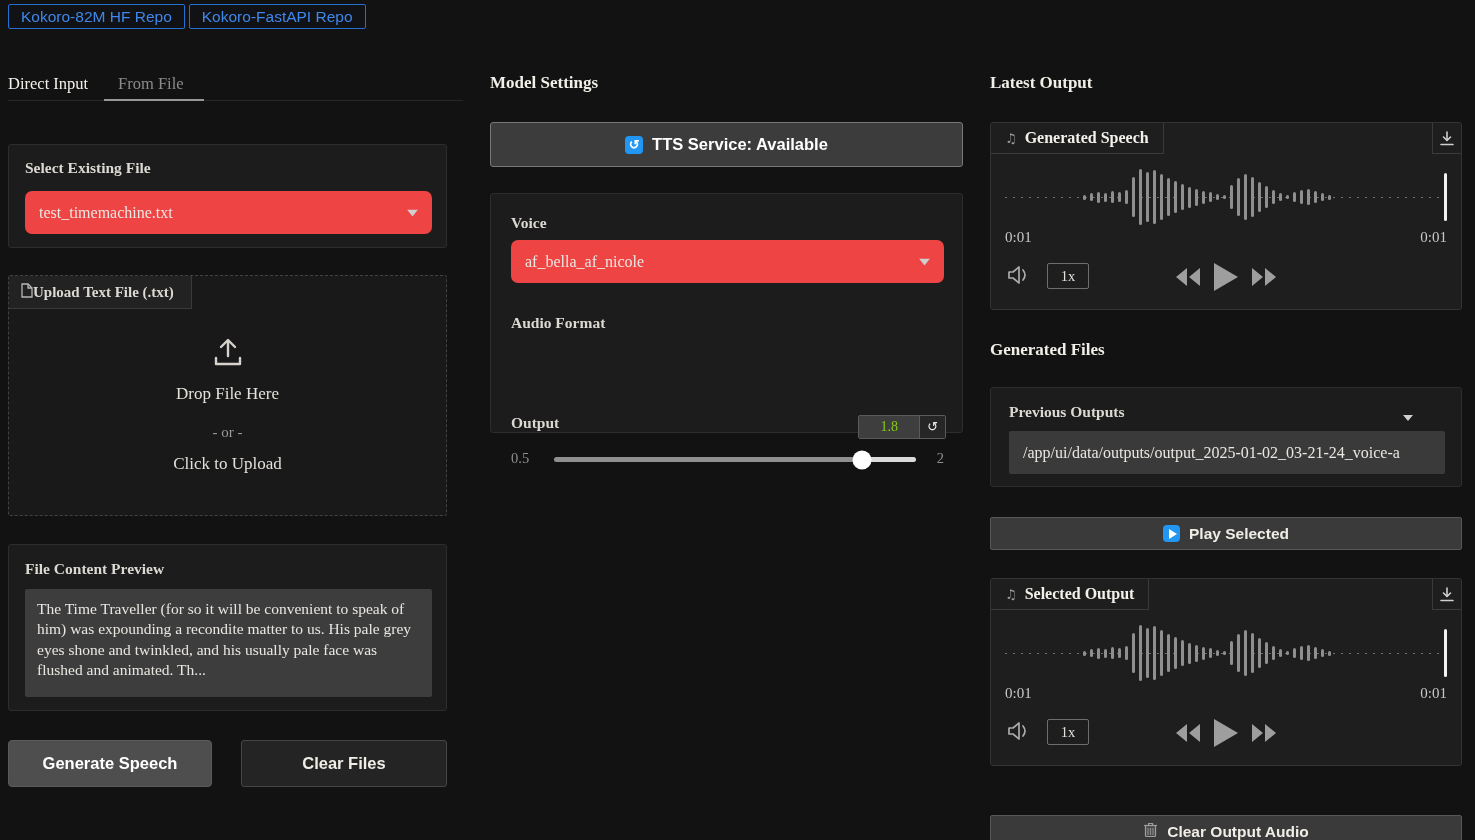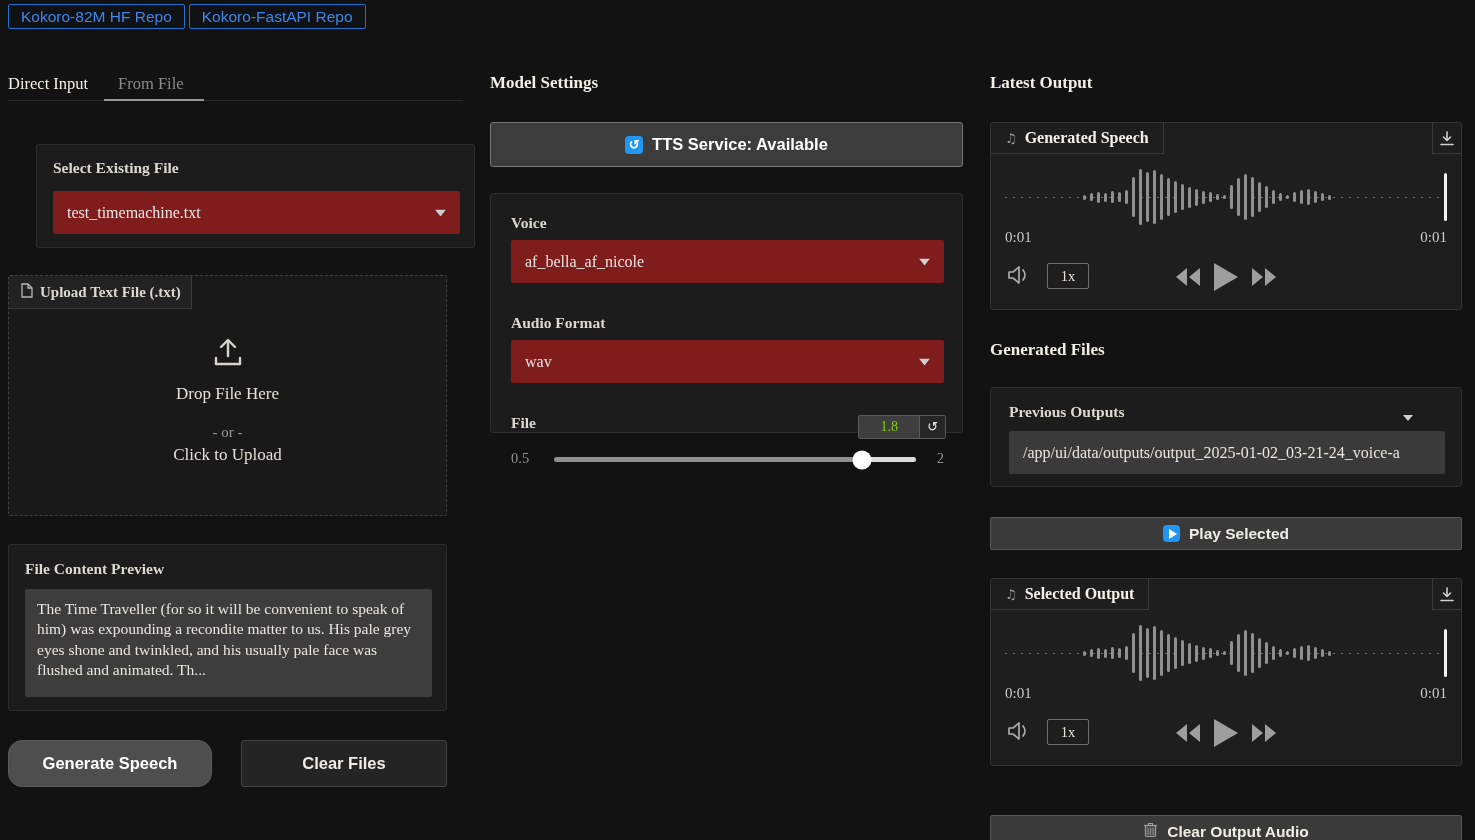--- a/index.html
+++ b/index.html
@@ -4,65 +4,65 @@
 <style>
   * { margin:0; padding:0; box-sizing:border-box; }
   html,body { width:1475px; height:840px; background:#121212; overflow:hidden;
               font-family:"Liberation Serif","DejaVu Serif",serif; color:#e9e6e1; }
   .col { position:absolute; top:0; height:840px; }
 
   
   .heading { font-size:17px; font-weight:700; color:#f2efe9; }
   .lbl { font-size:15.5px; font-weight:700; color:#dcd9d3; }
   .panel { background:#1c1c1c; border:1px solid #2d2d2d; border-radius:3px; position:absolute; }
-  .field { background:#7f1d1d; border-radius:2px; height:43px; line-height:43px;
+  .field { background:#ef4444; border-radius:7px; height:43px; line-height:43px;
            padding:0 14px; font-size:16px; color:#eae7e2; position:absolute; cursor:pointer; }
   .caret { position:absolute; right:14px; top:50%; transform:translateY(-50%); }
   .caret svg { display:block; }
 
   
   .repo-row { position:absolute; left:8px; top:4px; display:flex; gap:4px; }
   .repo-btn { border:1px solid #2470cf; color:#3f87ea; background:rgba(15,20,30,.25);
               font-size:15.5px; padding:2px 12px; height:25px; line-height:19px;
               border-radius:2px; cursor:pointer; }
 
   
   .tabbar { position:absolute; left:8px; top:68px; width:455px; height:33px;
             border-bottom:1px solid #272727; }
   .tab { position:absolute; top:6px; font-size:16.5px; cursor:pointer; }
   .tab.t1 { left:0; color:#f4f1eb; }
   .tab.t2 { left:110px; color:#8b8b8b; }
   .tab-underline { position:absolute; left:96px; top:31px; width:100px; height:2px; background:#979797; }
 
   
   .left-col { left:8px; width:440px; }
-  .p-select { left:0; top:144px; width:439px; height:104px;margin-left:28px; }
+  .p-select { left:0; top:144px; width:439px; height:104px; }
   .p-select .lbl { position:absolute; left:16px; top:14px; }
   .p-select .field { left:16px; top:46px; width:407px; }
 
   .upload { position:absolute; left:0; top:275px; width:439px; height:241px;
             border:1px dashed #424242; background:#191919; border-radius:2px; cursor:pointer; }
   .upload-badge { position:absolute; left:0; top:0; width:183px; height:33px; background:#222222;
                   border-right:1px solid #3a3a3a; border-bottom:1px solid #3a3a3a;
-                  display:flex; align-items:center; gap:7px; padding-left:12px; }
+                  display:flex; align-items:center; padding-left:12px; }
   .upload-badge .lbl { font-size:15px; }
   .upload-center { position:absolute; left:0; top:60px; width:100%; text-align:center; }
   .drop-line { font-size:17px; color:#e4e1db; margin-top:12px; }
   .or-line { font-size:15px; color:#9a9a9a; margin-top:20px; }
-  .click-line { font-size:17px; color:#e4e1db; margin-top:4px; }
+  .click-line { font-size:17px; color:#e4e1db; margin-top:13px; }
 
   .p-preview { left:0; top:544px; width:439px; height:167px; }
   .p-preview .lbl { position:absolute; left:16px; top:15px; }
   .preview-box { position:absolute; left:16px; top:44px; width:407px; height:108px;
                  background:#3d3d3d; border-radius:2px; padding:10px 12px;
                  font-size:15.5px; line-height:1.32; color:#eae7e2; overflow:hidden; }
 
   .btn-row { position:absolute; left:0; top:740px; width:439px; height:47px; }
   .btn-generate { position:absolute; left:0; top:0; width:204px; height:47px; background:#4e4e4e;
-                  border:1px solid #5a5a5a; border-radius:14px; color:#ffffff; font-weight:700;
+                  border:1px solid #5a5a5a; border-radius:4px; color:#ffffff; font-weight:700;
                   font-size:16.5px; text-align:center; line-height:45px; cursor:pointer; }
   .btn-clearfiles { position:absolute; left:233px; top:0; width:206px; height:47px; background:#242424;
                     border:1px solid #454545; border-radius:3px; color:#f0ede7; font-weight:700;
                     font-size:16.5px; text-align:center; line-height:45px; cursor:pointer; }
 
   
   .mid-col { left:490px; width:473px; }
   .mid-col .heading { position:absolute; left:0; top:73px; }
   .btn-service { position:absolute; left:0; top:122px; width:473px; height:45px; background:#3c3c3c;
                  border:1px solid #787878; border-radius:3px; cursor:pointer;
@@ -217,30 +217,22 @@
     <div class="field" style="top:46px">
       <span>af_bella_af_nicole</span>
       <span class="caret">
         <svg width="11" height="7" viewBox="0 0 11 7">
             <polygon points="0,0 11,0 5.5,7" fill="#cfcfcf"></polygon>
           </svg>
       </span>
     </div>
 
     <span class="lbl vlabel" style="top:120px">Audio Format</span>
-    <div class="field" style="top:146px">
-      <span>wav</span>
-      <span class="caret">
-        <svg width="11" height="7" viewBox="0 0 11 7">
-            <polygon points="0,0 11,0 5.5,7" fill="#cfcfcf"></polygon>
-          </svg>
-      </span>
-    </div>
-
-    <span class="lbl vlabel" style="top:220px">File</span>
+
+    <span class="lbl vlabel" style="top:220px">Output</span>
     <div class="speed-num">
       <span class="val">1.8</span>
       <span class="reset">↺</span>
     </div>
     <div class="slider-row">
       <span class="slider-min">0.5</span>
       <span class="slider-max">2</span>
       <div class="slider-track">
         <span class="slider-handle"></span>
       </div>

